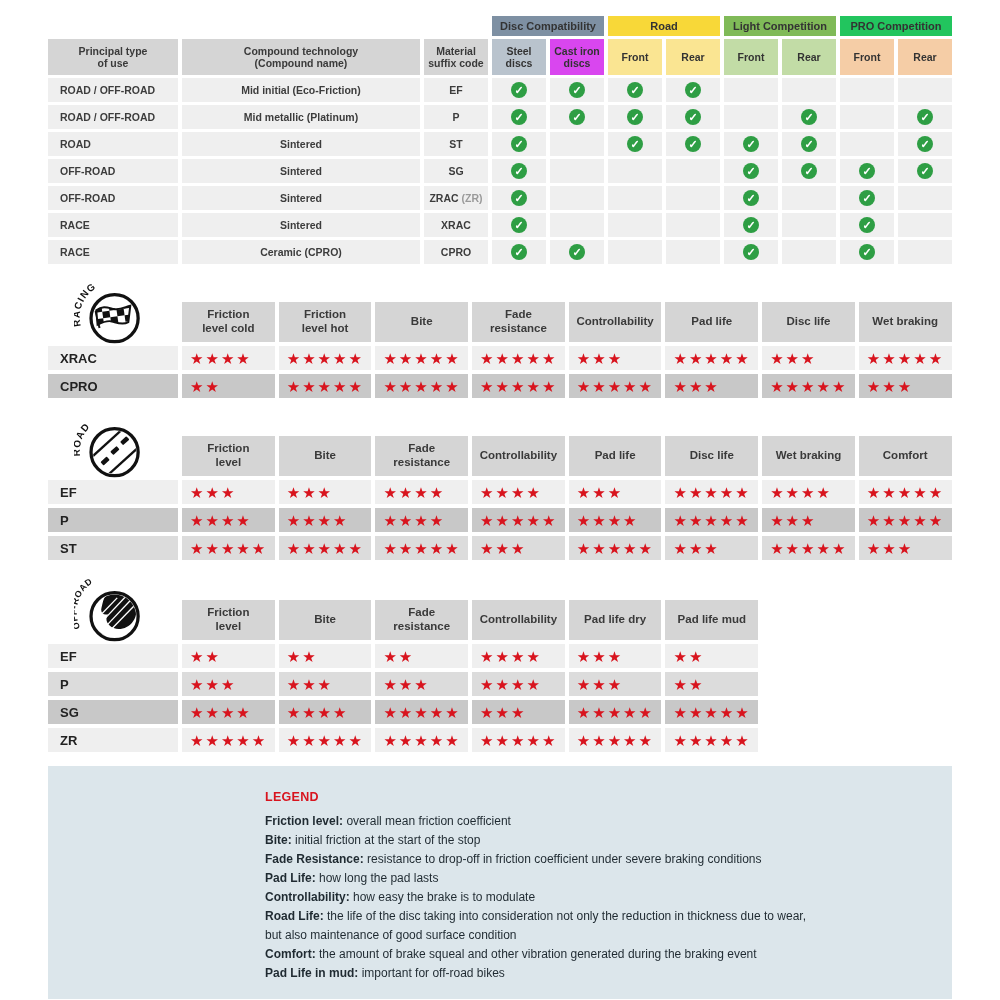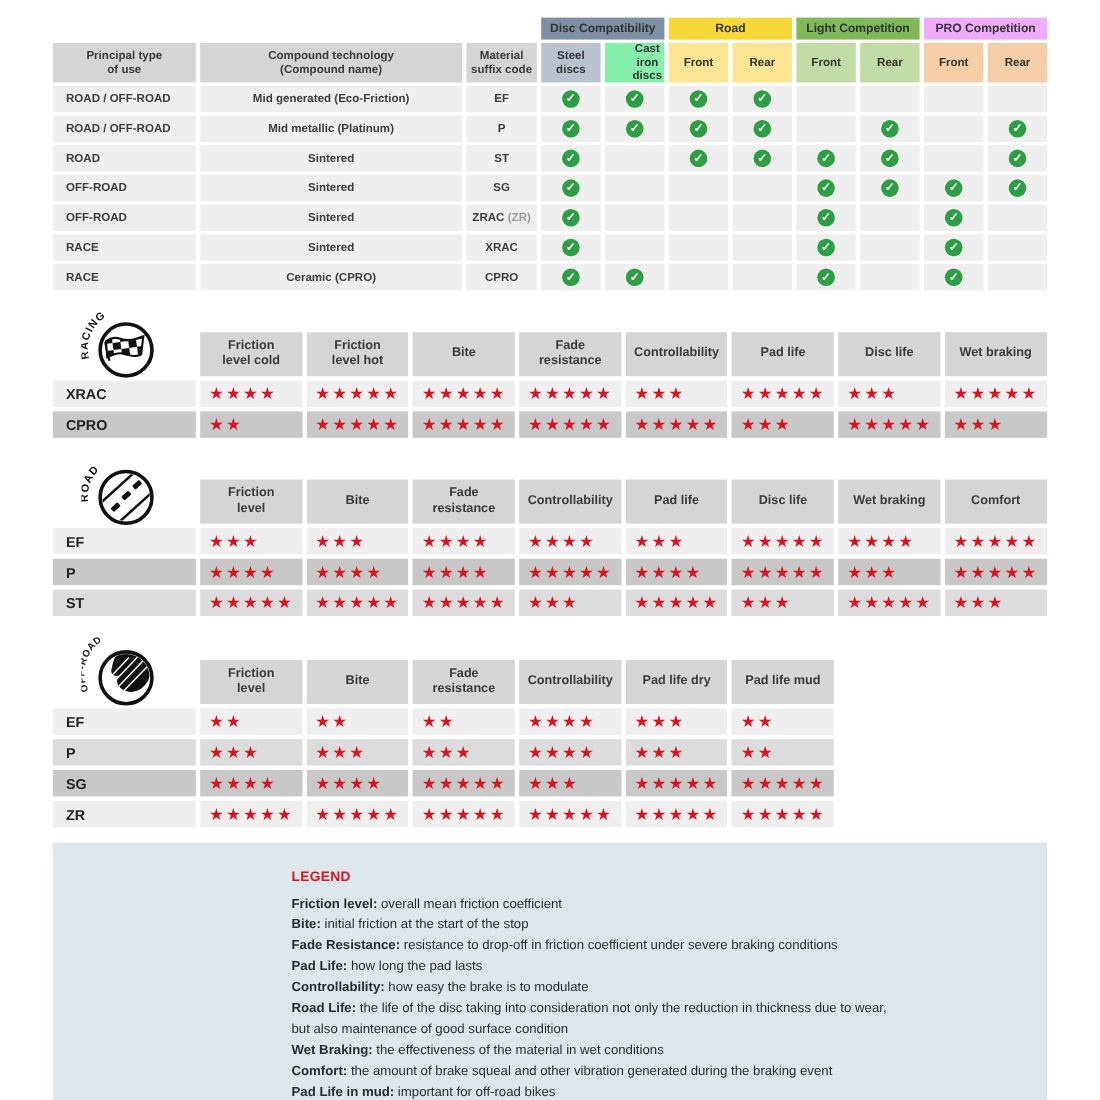--- a/index.html
+++ b/index.html
@@ -54,39 +54,39 @@
 </style>
 </head>
 <body>
 
 <div class="page">
   <div id="compat" class="compat">
       <div class="spacer" style="grid-column: 1 / span 3;"></div>
       <div class="cell group-hdr" style="background: rgb(126, 144, 163); grid-column: 4 / span 2;">Disc Compatibility</div>
       <div class="cell group-hdr" style="background: rgb(248, 216, 56); grid-column: 6 / span 2;">Road</div>
       <div class="cell group-hdr" style="background: rgb(128, 186, 88); grid-column: 8 / span 2;">Light Competition</div>
-      <div class="cell group-hdr" style="background: #f0abfc; grid-column: 10 / span 2;">PRO Competition</div>
+      <div class="cell group-hdr" style="background: #22c55e; grid-column: 10 / span 2;">PRO Competition</div>
       <div class="cell hdr pre">Principal type
 of use</div>
       <div class="cell hdr pre">Compound technology
 (Compound name)</div>
       <div class="cell hdr pre">Material
 suffix code</div>
       <div class="cell sub-hdr pre" style="background: rgb(185, 195, 205);">Steel
 discs</div>
-      <div class="cell sub-hdr pre" style="background: #86efac; padding-left: 23px;">Cast iron
+      <div class="cell sub-hdr pre" style="background: #d946ef;">Cast iron
 discs</div>
       <div class="cell sub-hdr pre" style="background: rgb(250, 229, 146);">Front</div>
       <div class="cell sub-hdr pre" style="background: rgb(250, 229, 146);">Rear</div>
       <div class="cell sub-hdr pre" style="background: rgb(194, 220, 166);">Front</div>
       <div class="cell sub-hdr pre" style="background: rgb(194, 220, 166);">Rear</div>
       <div class="cell sub-hdr pre" style="background: rgb(245, 205, 166);">Front</div>
       <div class="cell sub-hdr pre" style="background: rgb(245, 205, 166);">Rear</div>
       <div class="cell data-cell use-cell">ROAD / OFF-ROAD</div>
-      <div class="cell data-cell">Mid generated (Eco-Friction)</div>
+      <div class="cell data-cell">Mid initial (Eco-Friction)</div>
       <div class="cell data-cell">EF</div>
       <div class="cell data-cell">
         <span class="check">✓</span>
       </div>
       <div class="cell data-cell">
         <span class="check">✓</span>
       </div>
       <div class="cell data-cell">
         <span class="check">✓</span>
       </div>
@@ -735,18 +735,17 @@
   <div class="legend">
     <div class="legend-title">LEGEND</div>
     <div id="legend-items">
         <div class="legend-item"><span class="legend-term">Friction level:</span> <span class="legend-desc">overall mean friction coefficient</span></div>
         <div class="legend-item"><span class="legend-term">Bite:</span> <span class="legend-desc">initial friction at the start of the stop</span></div>
         <div class="legend-item"><span class="legend-term">Fade Resistance:</span> <span class="legend-desc">resistance to drop-off in friction coefficient under severe braking conditions</span></div>
         <div class="legend-item"><span class="legend-term">Pad Life:</span> <span class="legend-desc">how long the pad lasts</span></div>
         <div class="legend-item"><span class="legend-term">Controllability:</span> <span class="legend-desc">how easy the brake is to modulate</span></div>
         <div class="legend-item"><span class="legend-term">Road Life:</span> <span class="legend-desc">the life of the disc taking into consideration not only the reduction in thickness due to wear,
 but also maintenance of good surface condition</span></div>
-        <div class="legend-item"><span class="legend-term">Wet Braking:</span> <span class="legend-desc">the effectiveness of the material in wet conditions</span></div>
         <div class="legend-item"><span class="legend-term">Comfort:</span> <span class="legend-desc">the amount of brake squeal and other vibration generated during the braking event</span></div>
         <div class="legend-item"><span class="legend-term">Pad Life in mud:</span> <span class="legend-desc">important for off-road bikes</span></div>
       </div>
   </div>
 </div>
 
 </body></html>

